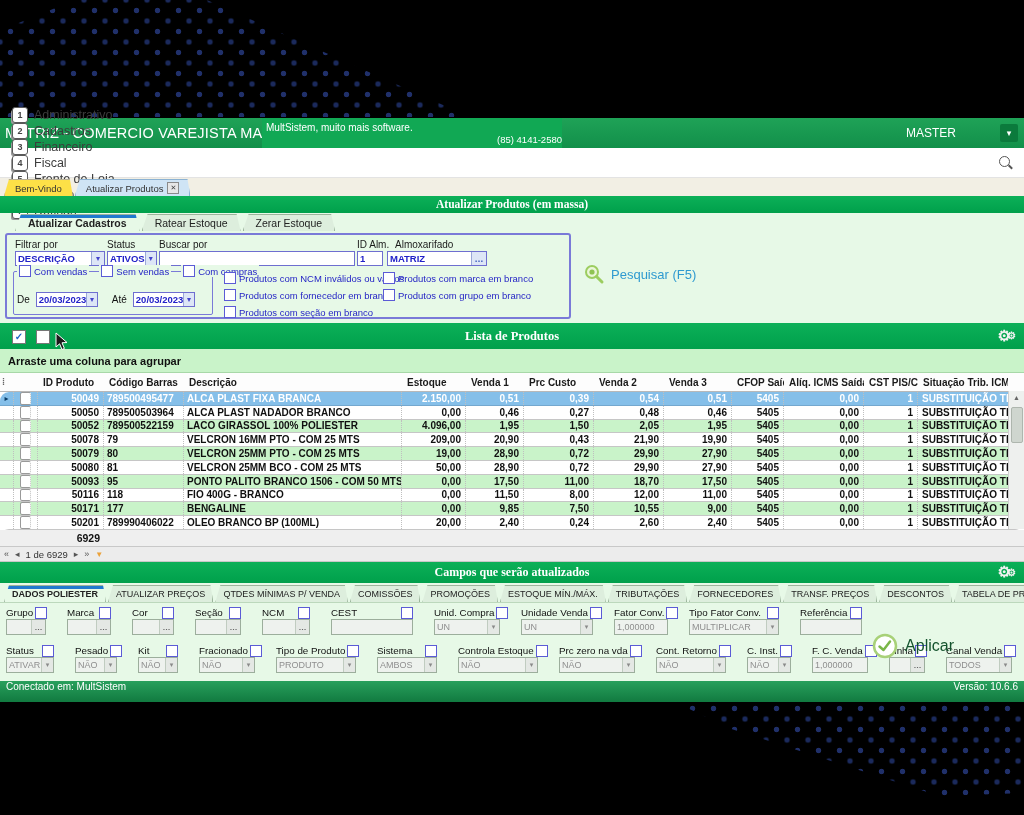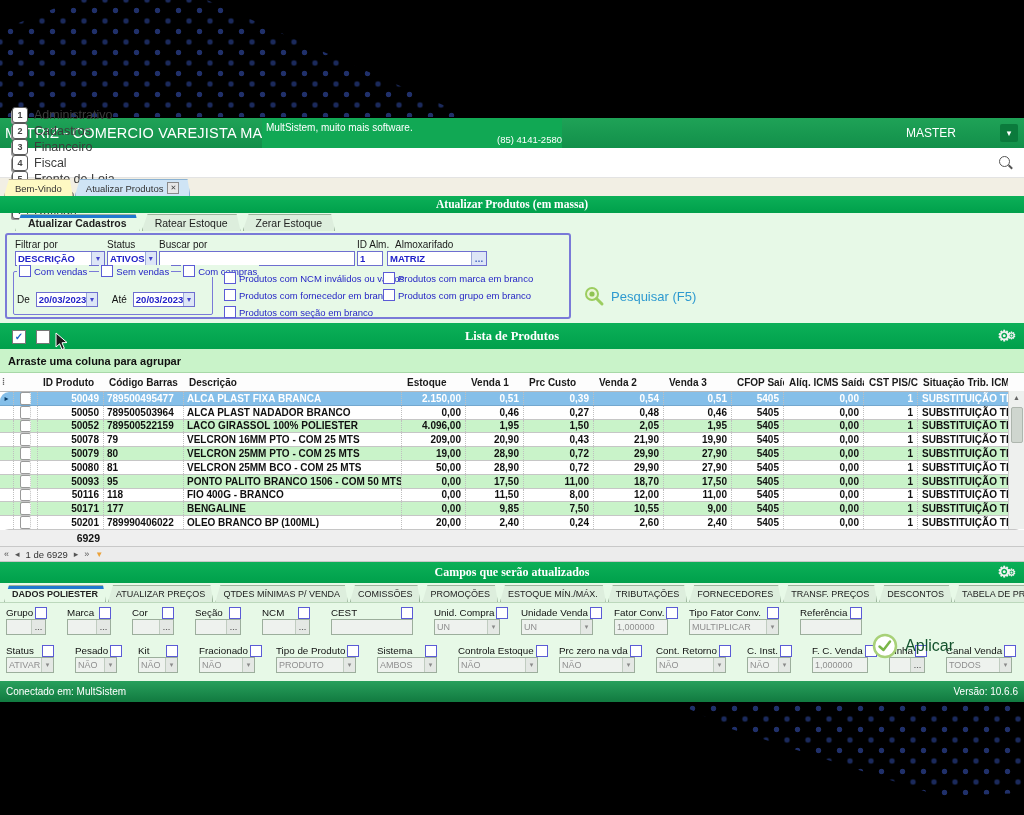--- a/index.html
+++ b/index.html
@@ -29,21 +29,21 @@
   
   .menubar{height:30px;background:#fff;border-bottom:1px solid #e3e3e3;display:flex;align-items:center;gap:34px;padding-left:12px;position:relative;box-sizing:border-box;}
   .menuitem{display:flex;align-items:center;gap:6px;font-size:12.5px;color:#3c3c3c;white-space:nowrap;}
   .keycap{display:inline-flex;width:14px;height:14px;border:1px solid #5a5a5a;border-radius:3px;background:#fff;
     box-shadow:-2px 2px 0 -1px #9a9a9a;font-size:9px;font-weight:bold;color:#444;align-items:center;justify-content:center;}
   .searchicon{position:absolute;right:14px;top:8px;width:9px;height:9px;border:1.6px solid #555;border-radius:50%;}
   .searchicon::after{content:"";position:absolute;left:8px;top:9px;width:5px;height:1.8px;background:#555;transform:rotate(45deg);}
 
   
   .doctabs{height:18px;background:#f2efe4;display:flex;align-items:flex-end;padding-left:4px;gap:2px;}
-  .doctab{height:16px;display:flex;align-items:center;gap:4px;padding:0 10px;font-size:9.5px;color:#333;background:#fef9c3;border:1px solid #b6ae96;border-bottom:none;clip-path:polygon(5px 0,calc(100% - 3px) 0,100% 100%,0 100%);white-space:nowrap;}
+  .doctab{height:16px;display:flex;align-items:center;gap:4px;padding:0 10px;font-size:9.5px;color:#333;background:#fde047;border:1px solid #b6ae96;border-bottom:none;clip-path:polygon(5px 0,calc(100% - 3px) 0,100% 100%,0 100%);white-space:nowrap;}
   .doctab.active{background:#cfe4f5;border-color:#8cb2d2;}
   .dtclose{display:none;width:10px;height:10px;border:1px solid #8a8a8a;background:#e6e6e6;color:#444;font-size:7px;line-height:9px;text-align:center;}
   .doctab.closable .dtclose{display:inline-block;}
 
   
   .greenbar{background:linear-gradient(#0cb058,#00a04b);color:#fff;font-weight:bold;text-align:center;position:relative;font-family:Liberation Serif, serif;}
   .pagebar{height:17px;font-size:11.5px;line-height:17px;}
   .listbar{height:26px;font-size:12.5px;line-height:26px;}
   .camposbar{height:21px;font-size:12px;line-height:21px;}
   .gears{position:absolute;right:8px;top:0;color:#f2f2f2;}
@@ -65,21 +65,21 @@
   .fctrl .dd{width:12px;height:100%;background:#dde6f6;color:#4444cc;font-size:8px;display:flex;align-items:center;justify-content:center;border-left:1px solid #9aa8d8;}
   .fctrl .dots3{width:14px;height:100%;background:#dde6f6;color:#3355bb;font-size:9px;display:flex;align-items:center;justify-content:center;border-left:1px solid #9aa8d8;font-weight:bold;}
   .groupbox{position:absolute;left:6px;top:36px;width:198px;height:42px;border:1px solid #7a7ad8;border-radius:2px;}
   .cbitem{display:flex;align-items:center;gap:3px;color:#2525c5;font-size:9.5px;white-space:nowrap;}
   .cb{width:10px;height:10px;background:#fff;border:1px solid #5b5bd6;flex:none;}
   .salesrow{position:absolute;left:10px;top:30px;display:flex;gap:10px;}
   .salesrow .cbitem{background:#e7f9e7;padding:0 2px;}
   .daterow{position:absolute;left:10px;top:57px;display:flex;align-items:center;gap:6px;color:#111;}
   .midchecks{position:absolute;left:217px;top:37px;display:flex;flex-direction:column;gap:5px;}
   .rightchecks{position:absolute;left:376px;top:37px;display:flex;flex-direction:column;gap:5px;}
-  .searchbtn{position:absolute;left:583px;top:32px;display:flex;align-items:center;gap:6px;cursor:pointer;margin-top:22px;}
+  .searchbtn{position:absolute;left:583px;top:32px;display:flex;align-items:center;gap:6px;cursor:pointer;}
   .searchbtn .lbl{font-size:13px;color:#2e9ad0;}
 
   
   .grouphint{height:23px;background:#c9f3c9;display:flex;align-items:center;padding-left:8px;font-size:11px;font-weight:bold;color:#111;border-bottom:1px solid #a8d8a8;}
   .tablewrap{position:relative;background:#fff;}
   .thead{height:18px;display:flex;align-items:center;background:#fdfdfd;border-bottom:1px solid #b8b8b8;font-size:10px;font-weight:bold;color:#1a1a1a;padding-right:16px;}
   .thead span{padding-left:5px;box-sizing:border-box;white-space:nowrap;overflow:hidden;text-align:left;}
   .gripglyph{font-size:9px;color:#666;}
   .tbody{height:138px;overflow:hidden;border-radius:9px;}
   .trow{display:flex;align-items:center;height:13.8px;box-sizing:border-box;border-bottom:1px solid #c6c6c6;font-size:10px;font-weight:bold;color:#101010;background:#fff;padding-right:16px;}
@@ -133,21 +133,21 @@
   .fr1 .idx4{width:48px}.fr1 .idx5{width:82px}.fr1 .idx6{width:66px}.fr1 .idx7{width:72px}
   .fr1 .idx8{width:54px}.fr1 .idx9{width:90px}.fr1 .idx10{width:62px}.fr1 .idx11{width:148px}
   .fr2 .idx0{width:48px}.fr2 .idx1{width:42px}.fr2 .idx2{width:40px}.fr2 .idx3{width:56px}
   .fr2 .idx4{width:80px}.fr2 .idx5{width:60px}.fr2 .idx6{width:80px}.fr2 .idx7{width:76px}
   .fr2 .idx8{width:70px}.fr2 .idx9{width:44px}.fr2 .idx10{width:56px}.fr2 .idx11{width:36px}
   .fr2 .idx12{width:66px}
   .applybtn{position:absolute;right:70px;top:30px;display:flex;align-items:center;gap:7px;cursor:pointer;}
   .applybtn .lbl{font-size:16px;color:#14532d;}
 
   
-  .statusbar{height:21px;background:linear-gradient(#28a05c,#117a40);color:#fff;font-size:10px;display:flex;align-items:center;justify-content:space-between;padding:0 6px;}
+  .statusbar{height:21px;background:linear-gradient(#28a05c,#117a40);color:#fff;font-size:10px;display:flex;justify-content:space-between;padding:0 6px;}
 
   .cursor{position:absolute;left:55px;top:332px;z-index:50;}
 </style>
 </head>
 <body>
 
 <div class="dots" id="dots-top"></div>
 <div class="dots" id="dots-bottom"></div>
 
 <div class="app">

